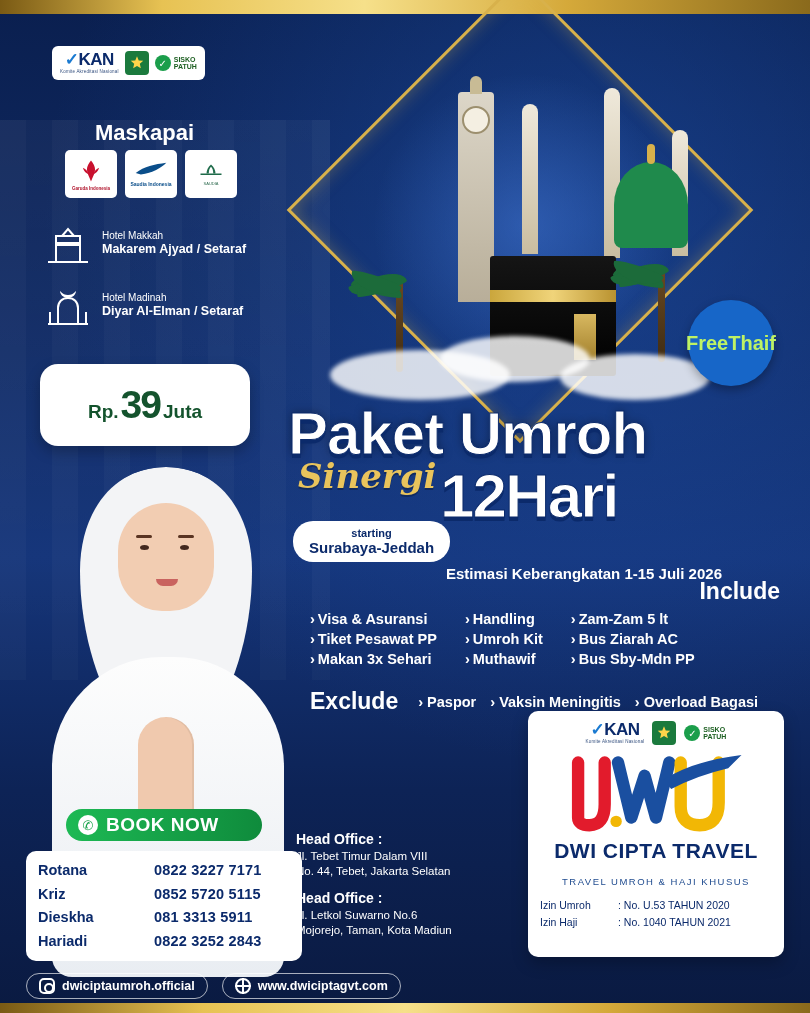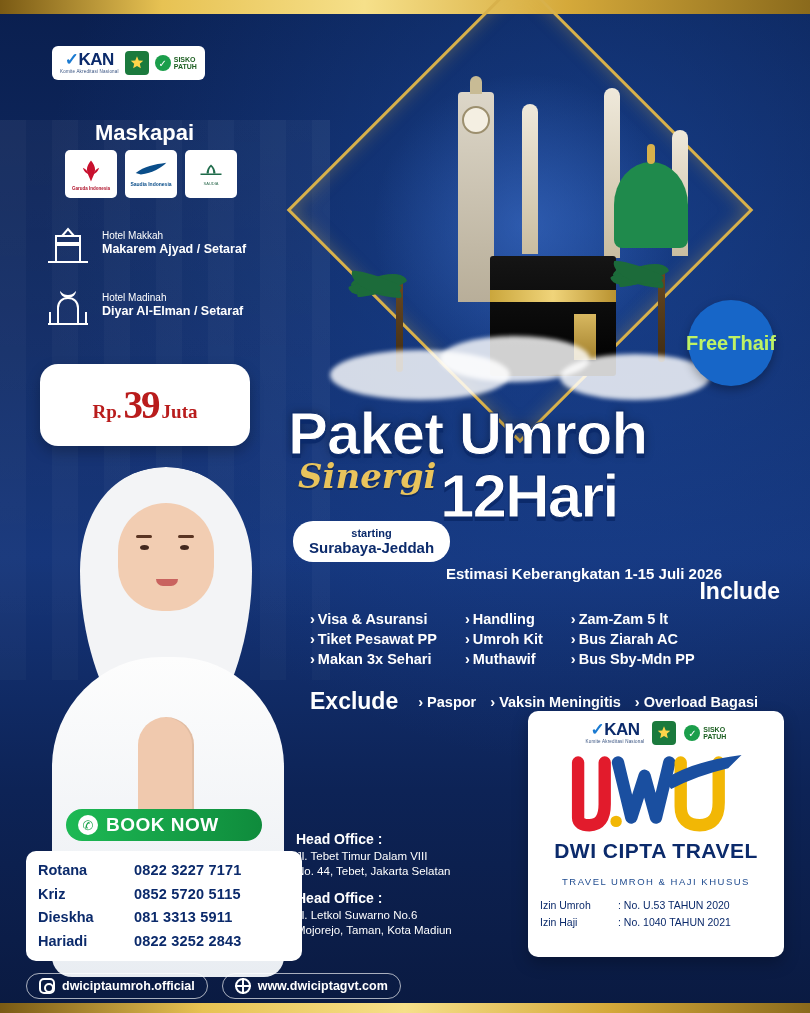--- a/index.html
+++ b/index.html
@@ -74,21 +74,21 @@
   .hotel .ic { width:48px; height:44px; display:flex; align-items:flex-end; justify-content:center;}
   .hotel .tx .t1 { font-size:10px; font-weight:normal; line-height:1.25; }
   .hotel .tx .t2 { font-size:12.5px; font-weight:bold; line-height:1.25; }
 
   
   .price-box {
     position:absolute; left:40px; top:364px; width:210px; height:82px;
     background:#fff; border-radius:18px; display:flex; align-items:center; justify-content:center;
     box-shadow:0 6px 14px rgba(0,0,0,.25);
   }
-  .price-inner { display:flex; align-items:baseline; color:#b91c1c;font-family:Liberation Serif, serif; }
+  .price-inner { display:flex; align-items:baseline; color:#14532d; }
   .price-rp { font-size:19px; font-weight:bold; margin-right:2px; }
   .price-num { font-size:39px; font-weight:bold; letter-spacing:-2px; line-height:.9; }
   .price-juta { font-size:19px; font-weight:bold; margin-left:3px; }
 
   
   .free-thaif {
     position:absolute; right:36px; top:300px; width:86px; height:86px; border-radius:50%;
     background:#1766c8; color:#bef264; display:flex; flex-direction:row; align-items:center; justify-content:center;
     font-weight:bold; font-size:20px; line-height:1.05; box-shadow:0 4px 10px rgba(0,0,0,.3);
   }
@@ -168,21 +168,21 @@
     display:flex; align-items:center; gap:8px; padding:0 12px; color:#fff;
   }
   .wa { width:20px;height:20px;border-radius:50%;background:#fff;color:#17a34a;display:flex;align-items:center;justify-content:center;font-size:13px;}
   .book-now .txt { font-size:19px; font-weight:bold; letter-spacing:.5px; }
 
   
   .contacts {
     position:absolute; left:26px; bottom:52px; width:276px; background:#fff; border-radius:10px;
     padding:8px 12px; color:#0b2a6b;
   }
-  .c-row { display:flex; justify-content:flex-start; font-size:14.5px; font-weight:bold; line-height:1.62; }
+  .c-row { display:flex; justify-content:flex-start; font-size:14.5px; font-weight:bold; line-height:1.62;gap:20px; }
   .c-name { width:96px; }
   .c-num { letter-spacing:.2px; }
 
   
   .offices { position:absolute; left:296px; bottom:64px; color:#fff; width:180px; }
   .off-t { font-size:14px; font-weight:bold; margin-bottom:2px; }
   .off-b { font-size:11.5px; line-height:1.35; margin-bottom:10px; }
 
   
   .company {

